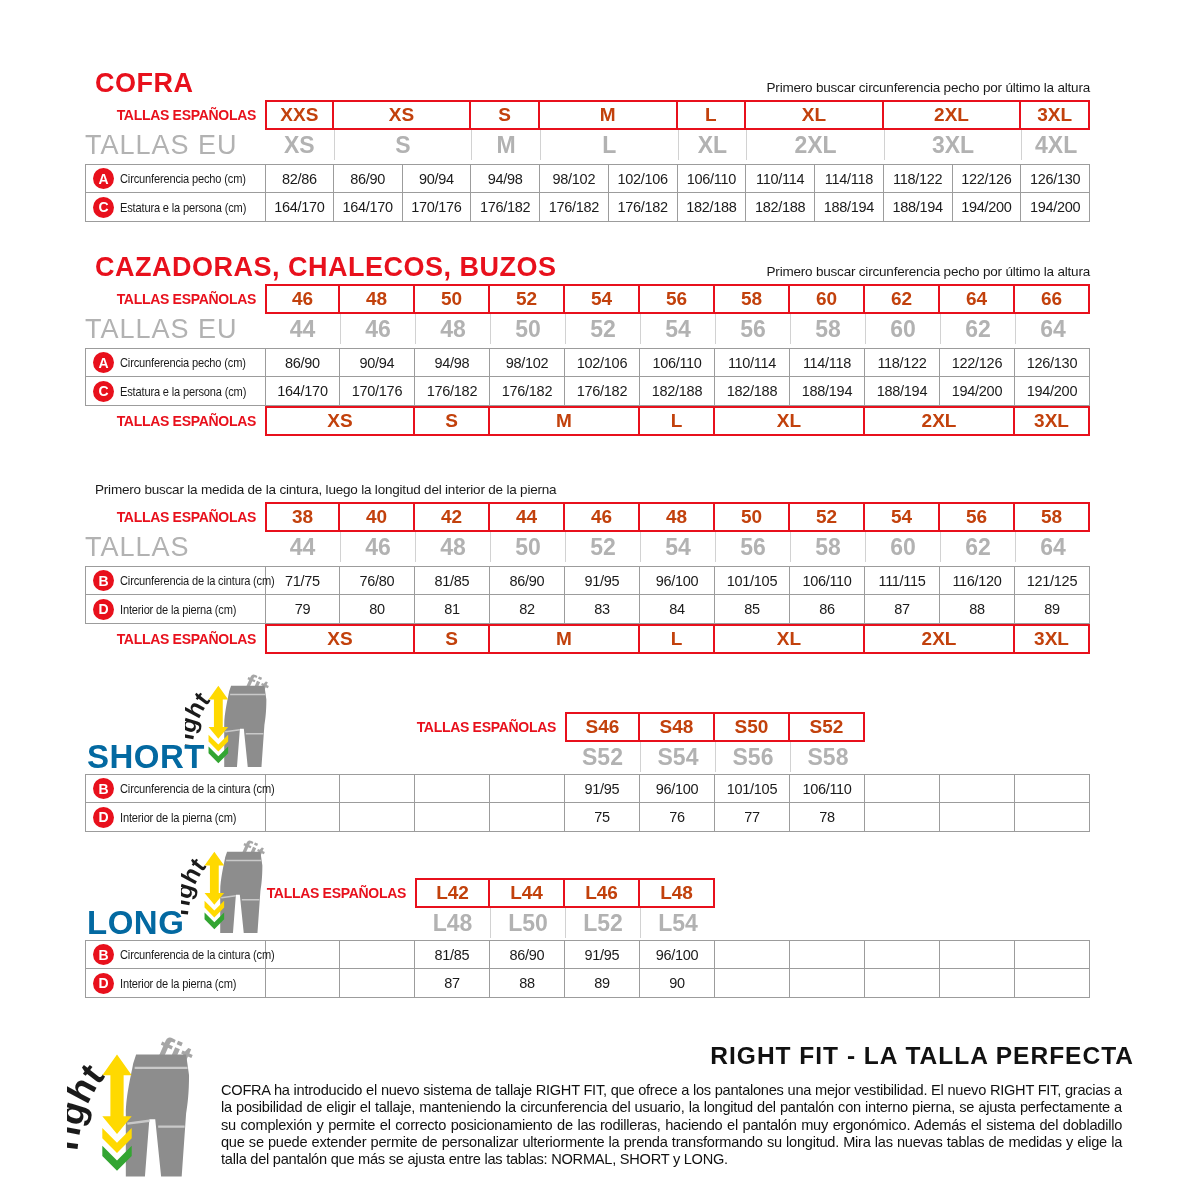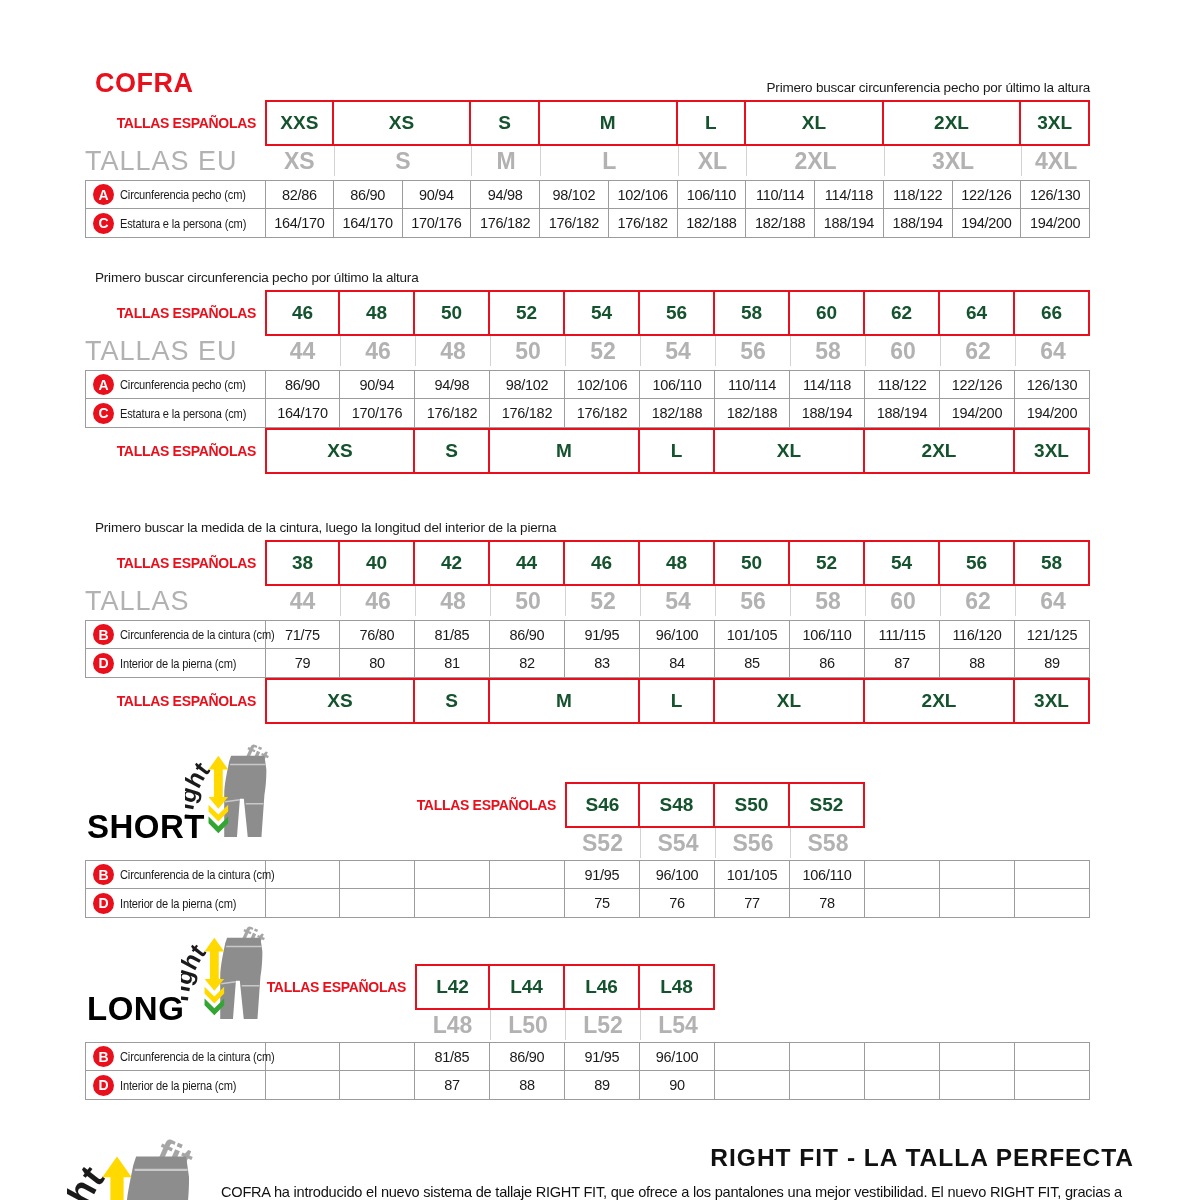--- a/index.html
+++ b/index.html
@@ -20,22 +20,22 @@
 
   
   .grid { display:grid; }
   .g12 { grid-template-columns:180px repeat(12,1fr); }
   .g11 { grid-template-columns:180px repeat(11,1fr); }
   .w2 { grid-column:span 2; }
   .cs1-6 { grid-column:1/6; } .cs10-13 { grid-column:10/13; }
   .cs1-4 { grid-column:1/4; } .cs8-13 { grid-column:8/13; }
 
   
-  .rc { border:2.5px solid #e8101c; color:#14532d; font-weight:bold; font-size:19px;
-        height:46px; display:flex; align-items:center; justify-content:center; background:#fff; }
+  .rc { border:2.5px solid #e8101c; color:#c2410c; font-weight:bold; font-size:19px;
+        height:30px; display:flex; align-items:center; justify-content:center; background:#fff; }
   .rc + .rc { border-left:none; }
   .rl { color:#e8101c; font-weight:bold; font-size:14px; letter-spacing:-0.3px; white-space:nowrap;
         display:flex; align-items:center; justify-content:flex-end; padding-right:9px; }
 
   
   .ec { color:#b2b2b2; font-weight:bold; font-size:23px; height:30px;
         display:flex; align-items:center; justify-content:center; }
   .ec + .ec { border-left:1.5px solid #d2d2d2; }
   .gl { color:#b2b2b2; font-weight:normal; font-size:27px; letter-spacing:1px;
         display:flex; align-items:center; white-space:nowrap; }
@@ -51,21 +51,21 @@
   .dltext { font-size:13.5px; letter-spacing:-0.2px; white-space:nowrap;
             transform:scaleX(0.82); transform-origin:left center; }
   .badge { width:21px; height:21px; border-radius:50%; background:#e8101c; color:#fff;
            font-weight:bold; font-size:14px; display:flex; align-items:center; justify-content:center;
            flex:0 0 auto; }
   .void { }
 
   
   .variant { position:relative; margin-bottom:46px; }
   .garment-word { position:absolute; left:2px; top:26px; font-size:33px; font-weight:bold;
-                  letter-spacing:0.5px; color:#000000; }
+                  letter-spacing:0.5px; color:#0369a1; }
   .mini-logo { position:absolute; left:100px; top:-40px; }
 
   
   .rf-right { font-family:"Liberation Sans",sans-serif; font-size:25px; font-weight:bold; fill:#1a1a1a; }
   .rf-fit   { font-family:"Liberation Sans",sans-serif; font-size:25px; font-weight:bold; fill:#a6a6a6; }
   .pants { fill:#8d8d8d; }
   .seam  { stroke:#c9c9c9; stroke-width:1.6; fill:none; }
   .arrow-y { fill:#ffd900; }
   .arrow-g { fill:#33a532; }
 
@@ -126,20 +126,21 @@
         </div>
         <div style="display:contents">
           
         <div class="dc">164/170</div><div class="dc">164/170</div><div class="dc">170/176</div><div class="dc">176/182</div><div class="dc">176/182</div><div class="dc">176/182</div><div class="dc">182/188</div><div class="dc">182/188</div><div class="dc">188/194</div><div class="dc">188/194</div><div class="dc">194/200</div><div class="dc">194/200</div></div>
       </div>
     </div>
   </section>
 
   <section class="sec" style="margin-bottom:46px">
     <div class="sec-head">
+      <h2 class="title">CAZADORAS, CHALECOS, BUZOS</h2>
       <div class="note">Primero buscar circunferencia pecho por último la altura</div>
     </div>
     <div class="grid g11">
       <div class="rl">TALLAS ESPAÑOLAS</div>
       <div style="display:contents">
         
       <div class="rc">46</div><div class="rc">48</div><div class="rc">50</div><div class="rc">52</div><div class="rc">54</div><div class="rc">56</div><div class="rc">58</div><div class="rc">60</div><div class="rc">62</div><div class="rc">64</div><div class="rc">66</div></div>
     </div>
     <div class="grid g11">
       <div class="gl">TALLAS EU</div>

